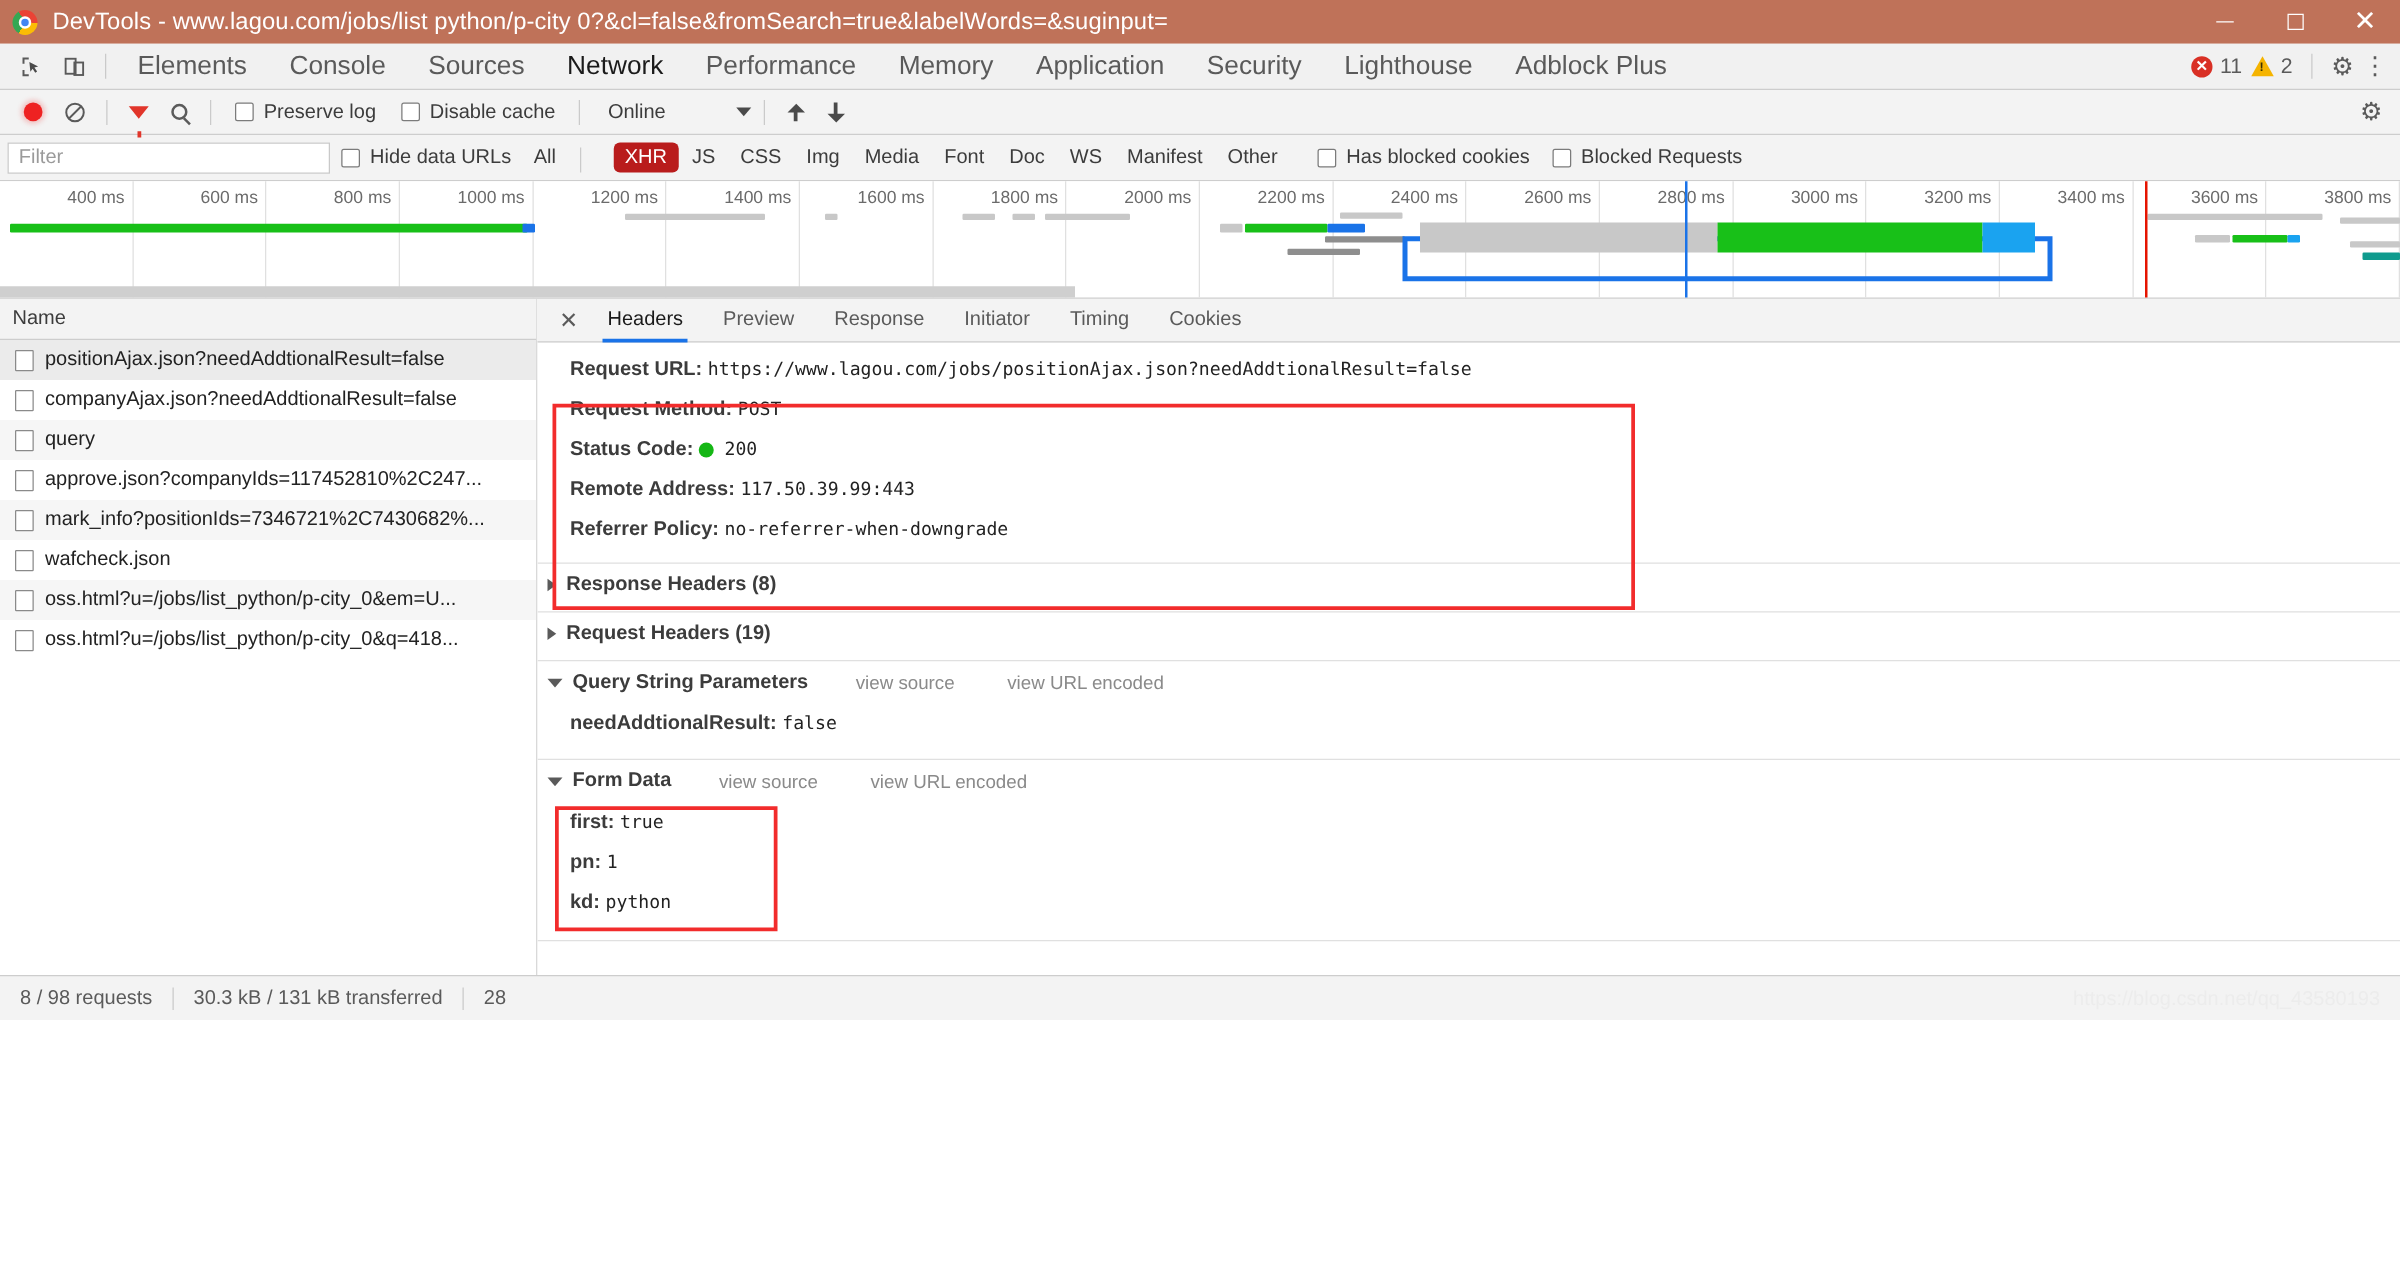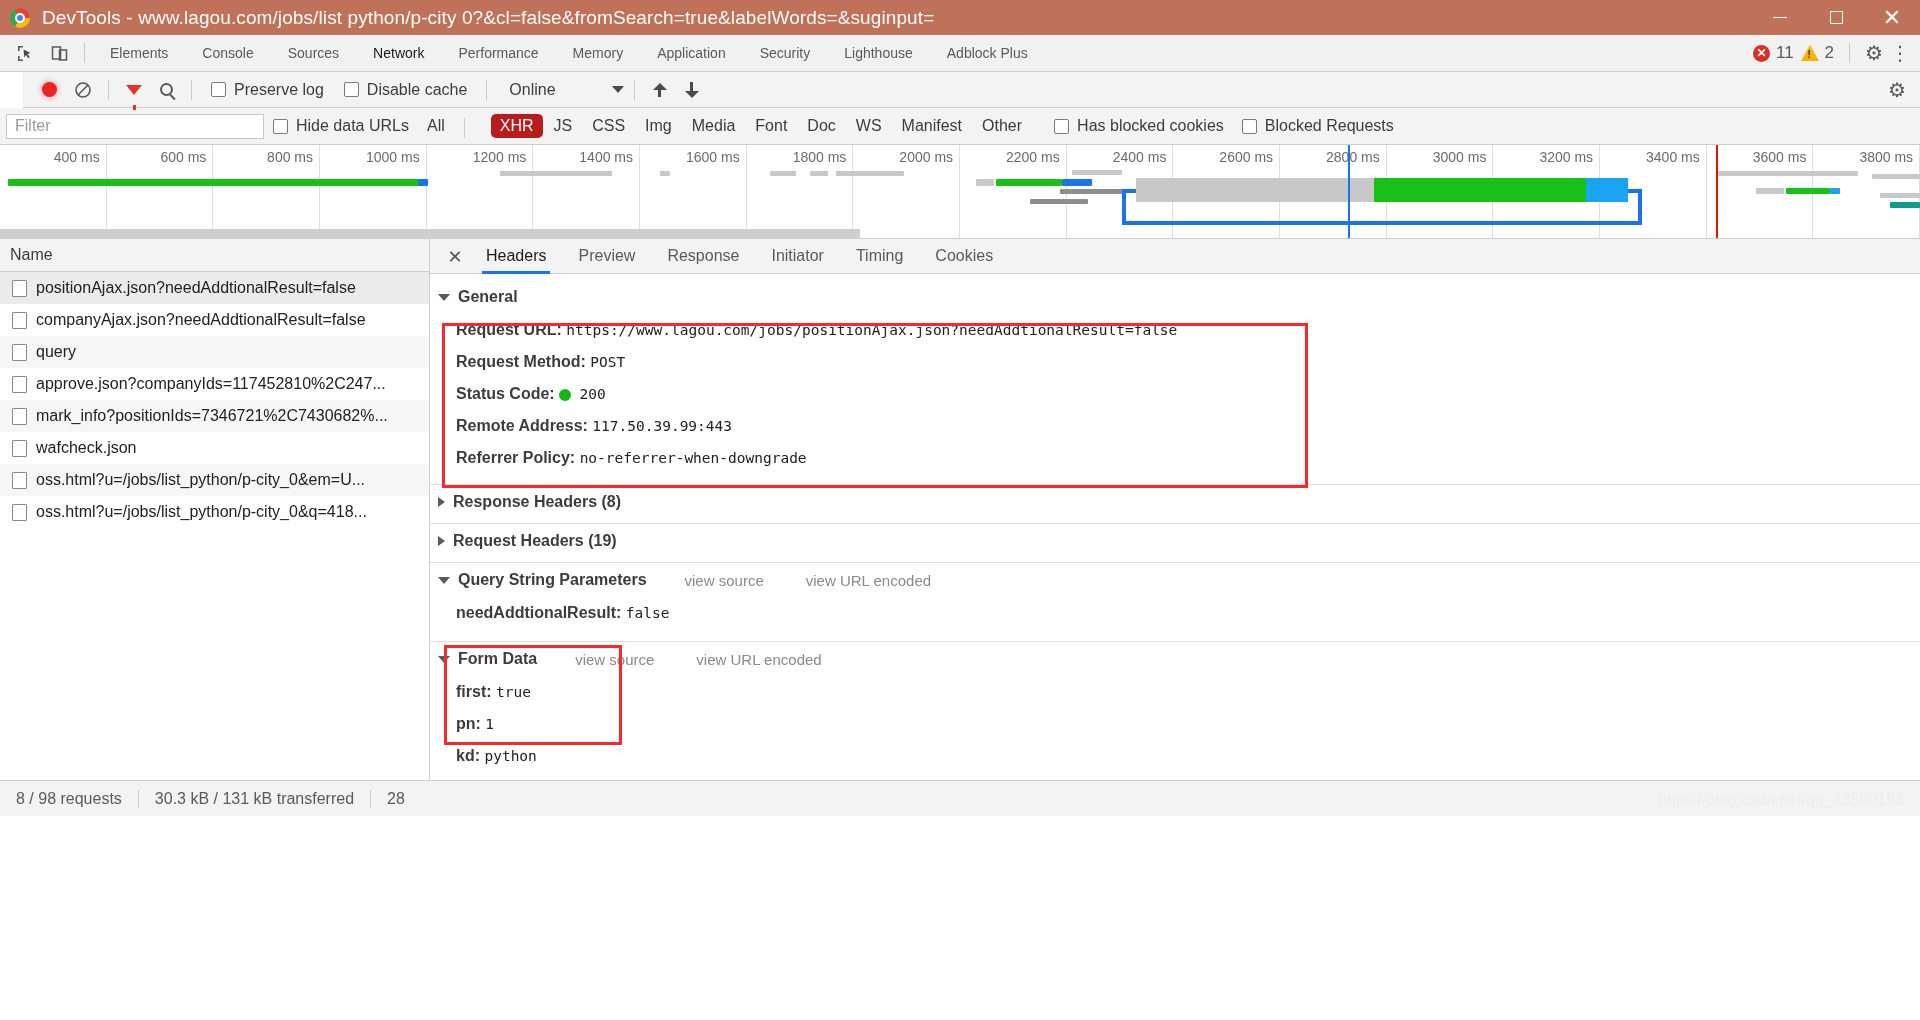--- a/index.html
+++ b/index.html
@@ -29,36 +29,36 @@
   .glyph-close { font-size: 22px; line-height: 1; font-family: "DejaVu Sans", sans-serif; }
 
   
   .tabbar {
     height: 37px; flex: 0 0 37px; background: #f1f1f1; display: flex; align-items: center;
     border-bottom: 1px solid #cdcdcd; padding-left: 8px;
   }
   .tb-icon { width: 34px; height: 30px; display: flex; align-items: center; justify-content: center; cursor: pointer;}
   .vsep { width: 1px; height: 20px; background: #cacaca; margin: 0 8px; }
   .tabs { display: flex; align-items: center; height: 100%; }
-  .tab { font-size: 14px; color: #5a5a5a; padding: 0 17px; height: 100%;
+  .tab { font-size: 21px; color: #5a5a5a; padding: 0 17px; height: 100%;
     display: flex; align-items: center; cursor: pointer; white-space: nowrap; }
   .tab.active { color: #1a1a1a; }
   .tabbar-right { margin-left: auto; display: flex; align-items: center; padding-right: 10px; gap: 7px; }
   .err-badge, .warn-badge { display: flex; align-items: center; gap: 6px; font-size: 17px; color: #5a5a5a; }
   .dot-err { width: 17px; height: 17px; border-radius: 50%; background: #d93025; color:#fff;
     font-size: 12px; display:flex; align-items:center; justify-content:center; font-weight:bold;}
   .tri-warn { width: 0; height: 0; border-left: 9px solid transparent; border-right: 9px solid transparent;
     border-bottom: 16px solid #f5b400; position: relative; }
   .tri-warn::after { content:"!"; position:absolute; left:-2px; top:4px; font-size:10px; color:#3c3000; font-weight:bold;}
   .gear { font-size: 20px; color: #5a5a5a; cursor: pointer; }
   .kebab { font-size: 20px; color: #5a5a5a; cursor: pointer; letter-spacing:0; line-height: 1;}
 
   
   .nettoolbar { height: 36px; flex: 0 0 36px; background: #f3f3f3; display: flex; align-items: center;
-    border-bottom: 1px solid #cdcdcd; padding-left: 10px; gap: 2px; margin-left: 23px; }
+    border-bottom: 1px solid #cdcdcd; padding-left: 10px; gap: 2px; }
   .rec-dot { width: 15px; height: 15px; border-radius: 50%; background: #ee2222; margin: 0 9px; cursor:pointer;
     box-shadow: 0 0 4px 2px rgba(238,34,34,.25);}
   .ico-btn { width: 30px; height: 28px; display:flex; align-items:center; justify-content:center; cursor:pointer; color:#5a5a5a;}
   .funnel { width:0;height:0;border-left:8px solid transparent;border-right:8px solid transparent;border-top:10px solid #e1352a; position:relative;}
   .funnel::after{content:"";position:absolute;left:-1.5px;top:10px;width:3px;height:5px;background:#e1352a;}
   .mag { width:13px;height:13px;border:2px solid #5a5a5a;border-radius:50%;position:relative;}
   .mag::after{content:"";position:absolute;right:-5px;bottom:-4px;width:7px;height:2px;background:#5a5a5a;transform:rotate(45deg);}
   .cb { width: 15px; height: 15px; border: 1.6px solid #7b7b7b; background:#fff; border-radius:2px; flex:0 0 15px;}
   .chk-label { display:flex; align-items:center; gap:8px; font-size:16px; color:#3c3c3c; padding: 0 9px; cursor:pointer;}
   .sel-online { font-size:16px; color:#3c3c3c; padding-left:12px; display:flex; align-items:center; gap:56px; cursor:pointer;}
@@ -411,24 +411,20 @@
         <div class="dtab active">Headers</div>
         <div class="dtab">Preview</div>
         <div class="dtab">Response</div>
         <div class="dtab">Initiator</div>
         <div class="dtab">Timing</div>
         <div class="dtab">Cookies</div>
       </div>
 
       <div class="detailbody">
 
-        <div class="sect-head">
-          <span class="tri open"></span>
-          <span>General</span>
-        </div>
         <div class="kvlist" style="padding-bottom:6px">
           <div class="kv">
             <b>Request URL:</b>
             <span class="mono">https://www.lagou.com/jobs/positionAjax.json?needAddtionalResult=false</span>
           </div>
           <div class="kv">
             <b>Request Method:</b>
             <span class="mono">POST</span>
           </div>
           <div class="kv">

